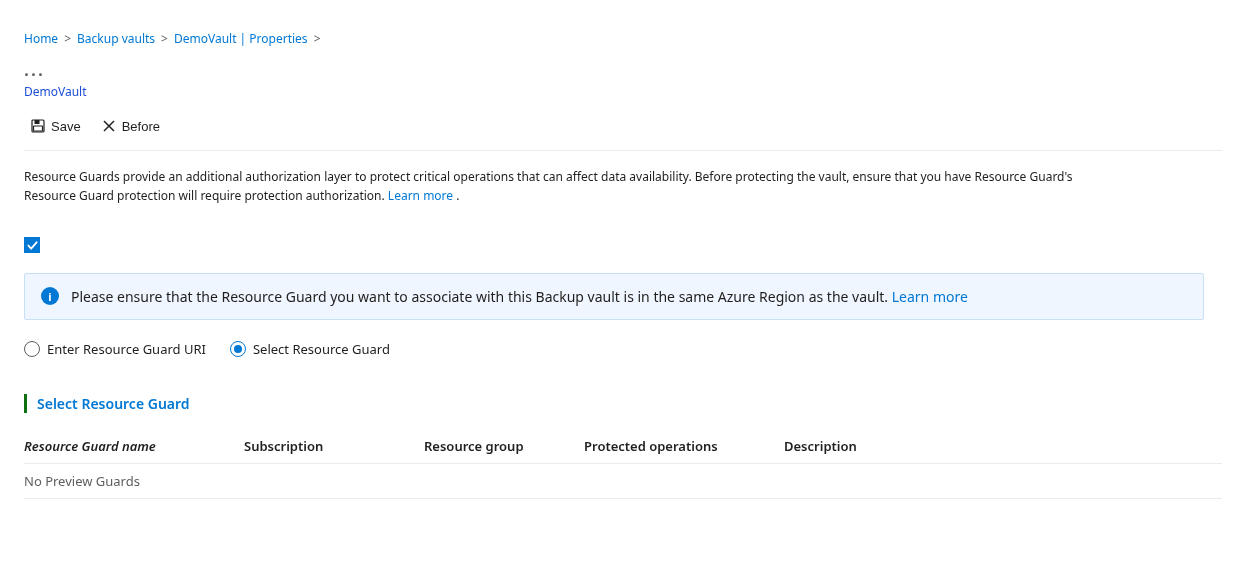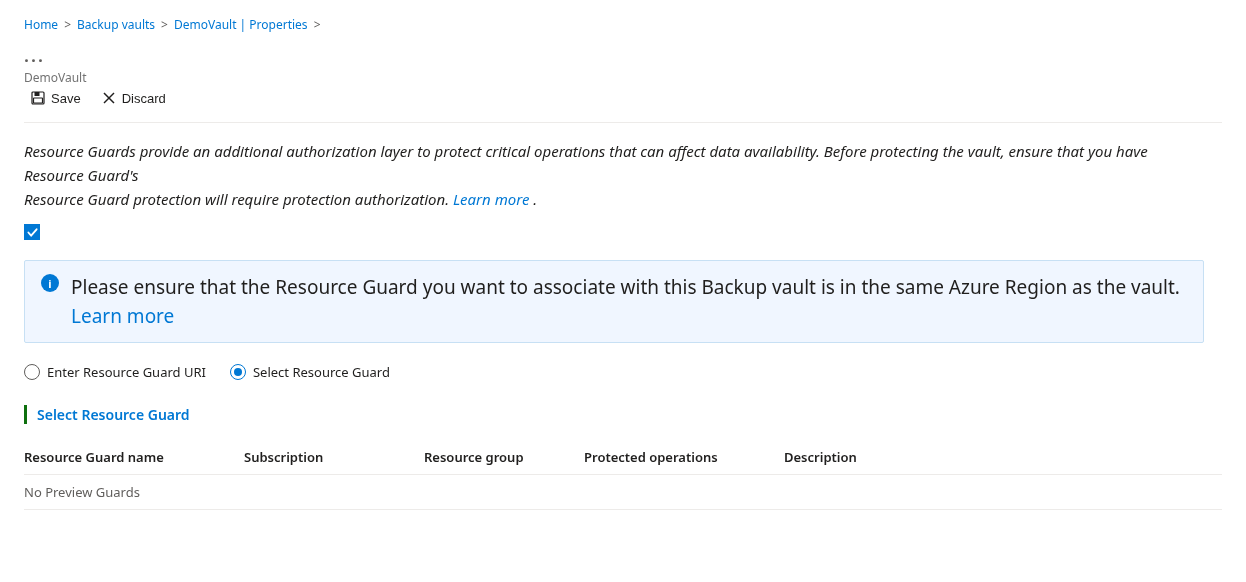--- a/index.html
+++ b/index.html
@@ -12,20 +12,21 @@
     }
 
     
     .breadcrumb {
       display: flex;
       align-items: flex-start;
       gap: 6px;
       font-size: 12px;
       color: #0078d4;
       margin-bottom: 10px;
+      margin-top: 14px;
     }
     .breadcrumb span {
       color: #605e5c;
     }
     .breadcrumb a {
       color: #0078d4;
       text-decoration: none;
       cursor: pointer;
     }
 
@@ -41,21 +42,22 @@
     }
     .page-title .ellipsis {
       font-size: 18px;
       color: #605e5c;
       cursor: pointer;
       letter-spacing: 2px;
     }
 
     .vault-name {
       font-size: 12px;
-      color: #737373;
+      color: #1d4ed8;
+      margin-bottom: 14px;
     }
 
     
     .toolbar {
       display: flex;
       align-items: flex-start;
       gap: 8px;
       padding-bottom: 12px;
       border-bottom: 1px solid #edebe9;
       margin-bottom: 16px;
@@ -74,26 +76,25 @@
     .toolbar-btn .icon {
       width: 16px;
       height: 16px;
       display: inline-flex;
       align-items: center;
       justify-content: center;
     }
 
     
     .description-text {
-      font-size: 15px;
+      font-size: 12px;
       color: #201f1e;
       line-height: 1.6;
-      margin-bottom: 13px;
+      margin-bottom: 32px;
       max-width: 1180px;
-      font-style: italic;
     }
     .description-text a {
       color: #0078d4;
       text-decoration: none;
     }
 
     
     .checkbox-row {
       display: flex;
       align-items: center;
@@ -136,35 +137,35 @@
       color: white;
       display: flex;
       align-items: center;
       justify-content: center;
       font-size: 11px;
       font-weight: 700;
       flex-shrink: 0;
       margin-top: 1px;
     }
     .info-banner-text {
-      font-size: 19px;
+      font-size: 14px;
       color: #201f1e;
       line-height: 1.5;
     }
     .info-banner-text a {
       color: #0078d4;
       text-decoration: none;
     }
 
     
     .radio-row {
       display: flex;
       align-items: center;
       gap: 24px;
-      margin-bottom: 24px;
+      margin-bottom: 36px;
     }
     .radio-option {
       display: flex;
       align-items: center;
       gap: 7px;
       cursor: pointer;
     }
     .radio-outer {
       width: 16px;
       height: 16px;
@@ -212,21 +213,21 @@
     }
     .resource-table td {
       padding: 8px 12px 8px 0;
       border-bottom: 1px solid #edebe9;
       color: #201f1e;
     }
     .resource-table td.empty {
       color: #605e5c;
     }
 
-    .col-name { width: 220px; }
+    .col-name { width: 220px; font-style: italic; }
     .col-sub  { width: 180px; }
     .col-rg   { width: 160px; }
     .col-po   { width: 200px; }
     .col-desc { width: auto; }
   </style>
 </head>
 <body>
 
 <nav class="breadcrumb">
   <a>Home</a>
@@ -253,21 +254,21 @@
     </span>
     <span>Save</span>
   </button>
   <button class="toolbar-btn">
     <span class="icon">
       <svg width="12" height="12" viewBox="0 0 12 12" fill="none">
         <line x1="1" y1="1" x2="11" y2="11" stroke="#201f1e" stroke-width="1.5"></line>
         <line x1="11" y1="1" x2="1" y2="11" stroke="#201f1e" stroke-width="1.5"></line>
       </svg>
     </span>
-    <span>Discard</span>
+    <span>Before</span>
   </button>
 </div>
 
 <div class="description-text">
   <span>Resource Guards provide an additional authorization layer to protect critical operations that can affect data availability. Before protecting the vault, ensure that you have Resource Guard's</span><br>
   <span>Resource Guard protection will require protection authorization.</span>
   <a href="#">Learn more</a>
   <span> .</span>
 </div>
 

